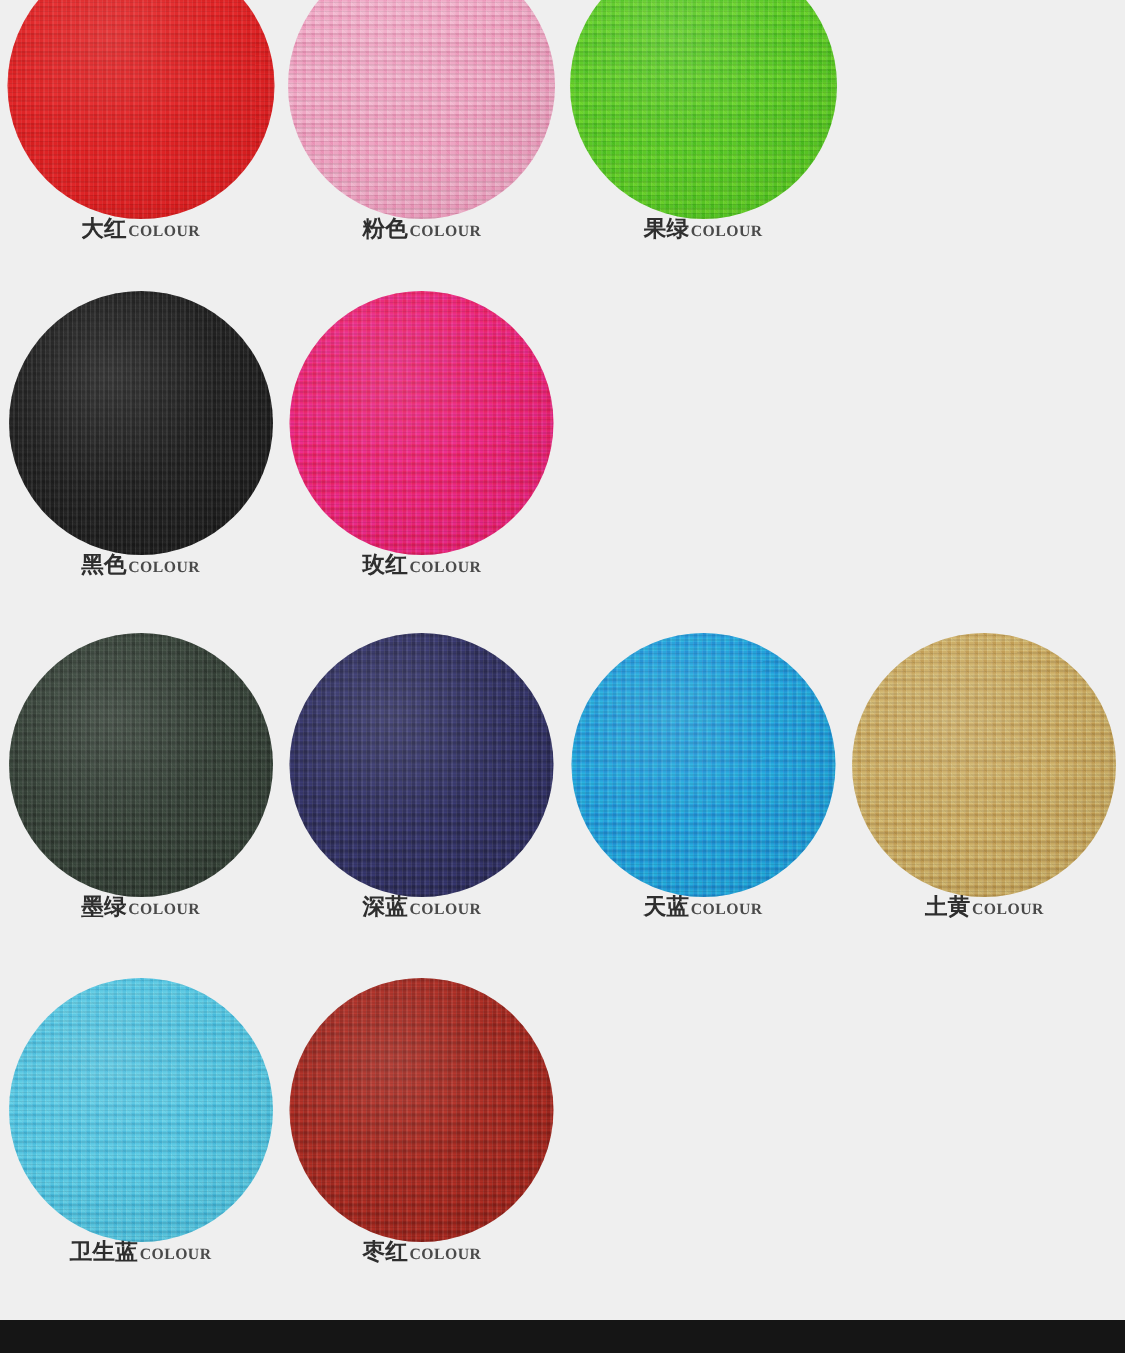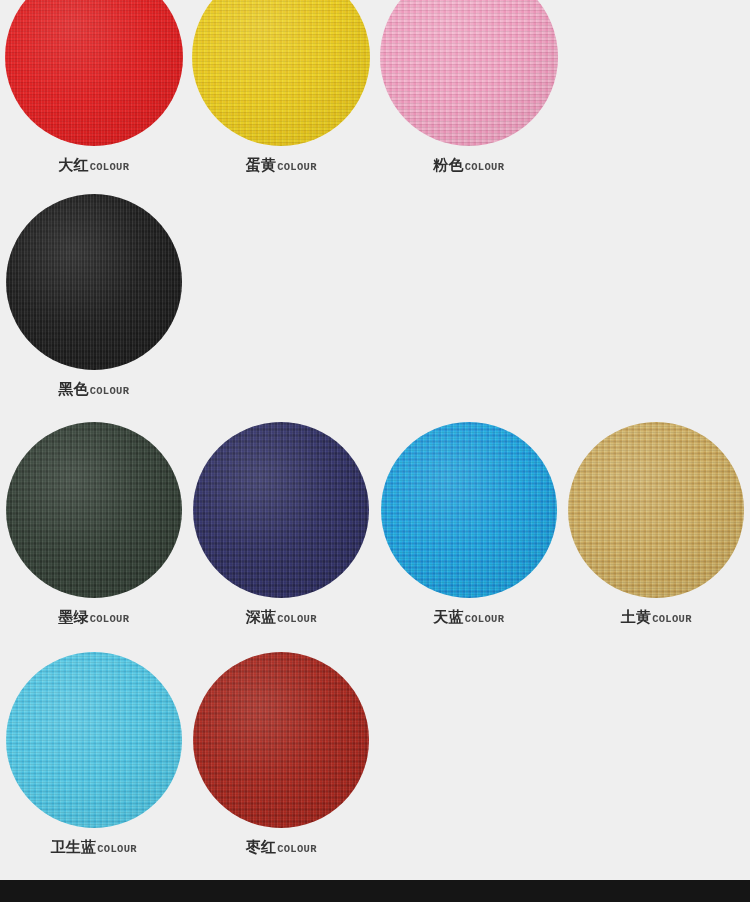--- a/index.html
+++ b/index.html
@@ -80,27 +80,26 @@
     opacity: 0.8;
   }
   .chip .shade {
     position: absolute;
     inset: 0;
     border-radius: 50%;
     background: radial-gradient(circle at 38% 32%, rgba(255,255,255,0.13) 0%, rgba(255,255,255,0.04) 45%, rgba(0,0,0,0.07) 100%);
   }
 
   .chip-label {
-    margin-top: 13px;
     font-size: 14px;
     color: #3a3a3a;
     letter-spacing: 0.2px;
     white-space: nowrap;
     line-height: 1;
-    font-family: Liberation Mono, monospace;
+    font-family: Liberation Serif, serif;
   }
   .chip-label .cn {
     font-size: 15px;
     font-weight: 600;
     color: #2e2e2e;
   }
   .chip-label .en {
     font-size: 10.5px;
     font-weight: 600;
     color: #4a4a4a;
@@ -125,46 +124,54 @@
   <div class="swatch-row row-1">
     <div class="swatch-cell">
       <div class="chip" style="background-color: rgb(222, 27, 29);">
         <div class="weave"></div>
         <div class="weave2"></div>
         <div class="shade"></div>
       </div>
       <div class="chip-label"><span class="cn">大红</span><span class="en">COLOUR</span></div>
     </div>
     <div class="swatch-cell">
-      <div class="chip" style="background-color: rgb(232, 200, 27);">
-        <div class="weave"></div>
-        <div class="weave2"></div>
-        <div class="shade"></div>
-      </div>
-      <div class="chip-label"><span class="cn">蛋黄</span><span class="en">COLOUR</span></div>
-    </div>
-    <div class="swatch-cell">
       <div class="chip" style="background-color: rgb(239, 163, 194);">
         <div class="weave"></div>
         <div class="weave2"></div>
         <div class="shade"></div>
       </div>
       <div class="chip-label"><span class="cn">粉色</span><span class="en">COLOUR</span></div>
     </div>
+    <div class="swatch-cell">
+      <div class="chip" style="background-color: rgb(86, 200, 31);">
+        <div class="weave"></div>
+        <div class="weave2"></div>
+        <div class="shade"></div>
+      </div>
+      <div class="chip-label"><span class="cn">果绿</span><span class="en">COLOUR</span></div>
+    </div>
   </div>
 
   <div class="swatch-row row-2">
     <div class="swatch-cell">
       <div class="chip" style="background-color: rgb(26, 26, 26);">
         <div class="weave"></div>
         <div class="weave2"></div>
         <div class="shade"></div>
       </div>
       <div class="chip-label"><span class="cn">黑色</span><span class="en">COLOUR</span></div>
     </div>
+    <div class="swatch-cell">
+      <div class="chip" style="background-color: rgb(233, 30, 114);">
+        <div class="weave"></div>
+        <div class="weave2"></div>
+        <div class="shade"></div>
+      </div>
+      <div class="chip-label"><span class="cn">玫红</span><span class="en">COLOUR</span></div>
+    </div>
   </div>
 
   <div class="swatch-row row-3">
     <div class="swatch-cell">
       <div class="chip" style="background-color: rgb(47, 59, 49);">
         <div class="weave"></div>
         <div class="weave2"></div>
         <div class="shade"></div>
       </div>
       <div class="chip-label"><span class="cn">墨绿</span><span class="en">COLOUR</span></div>

